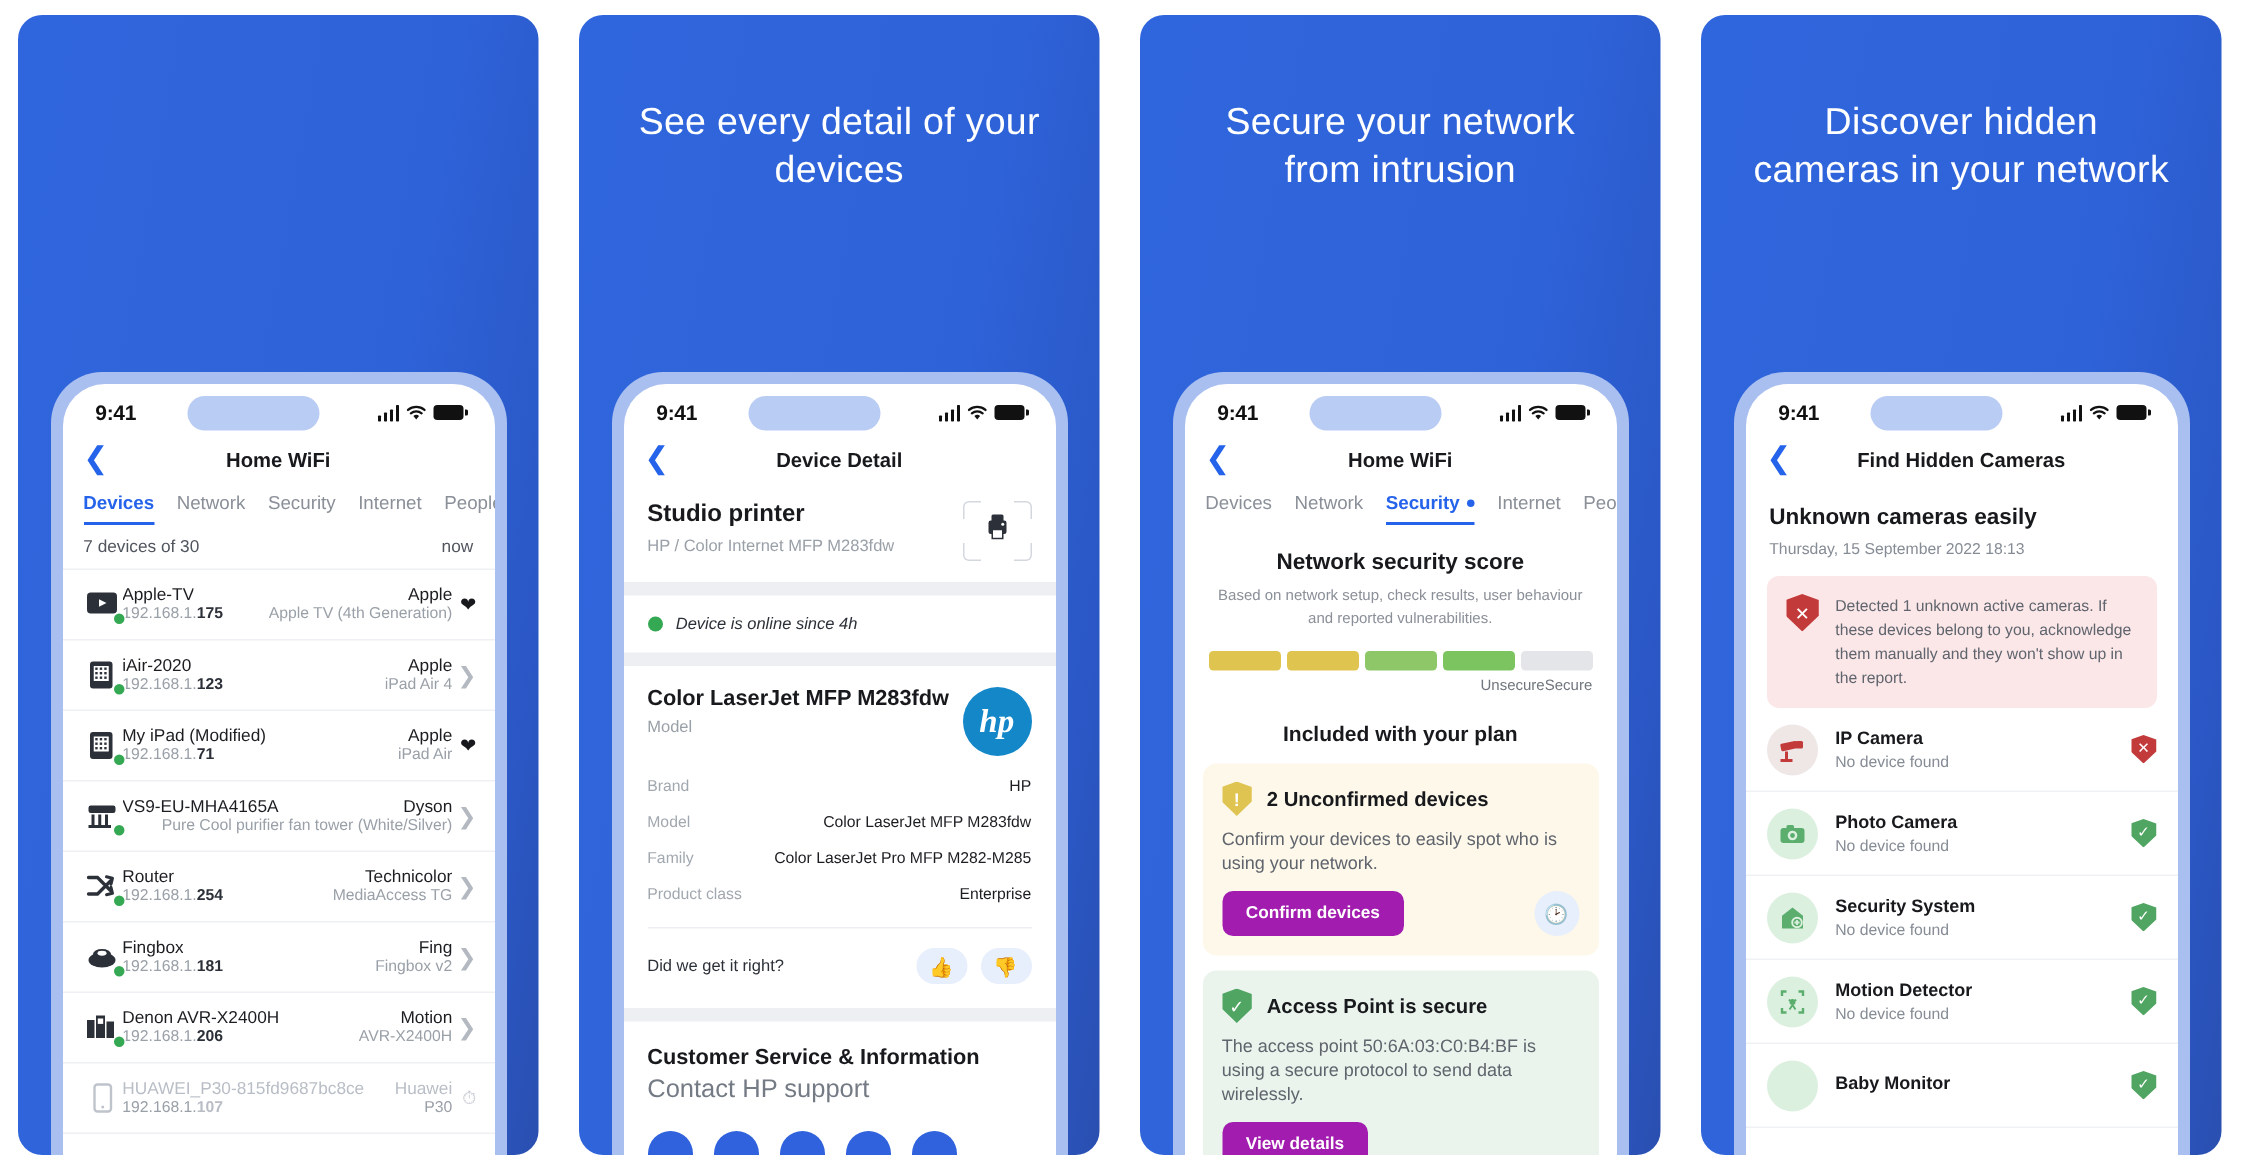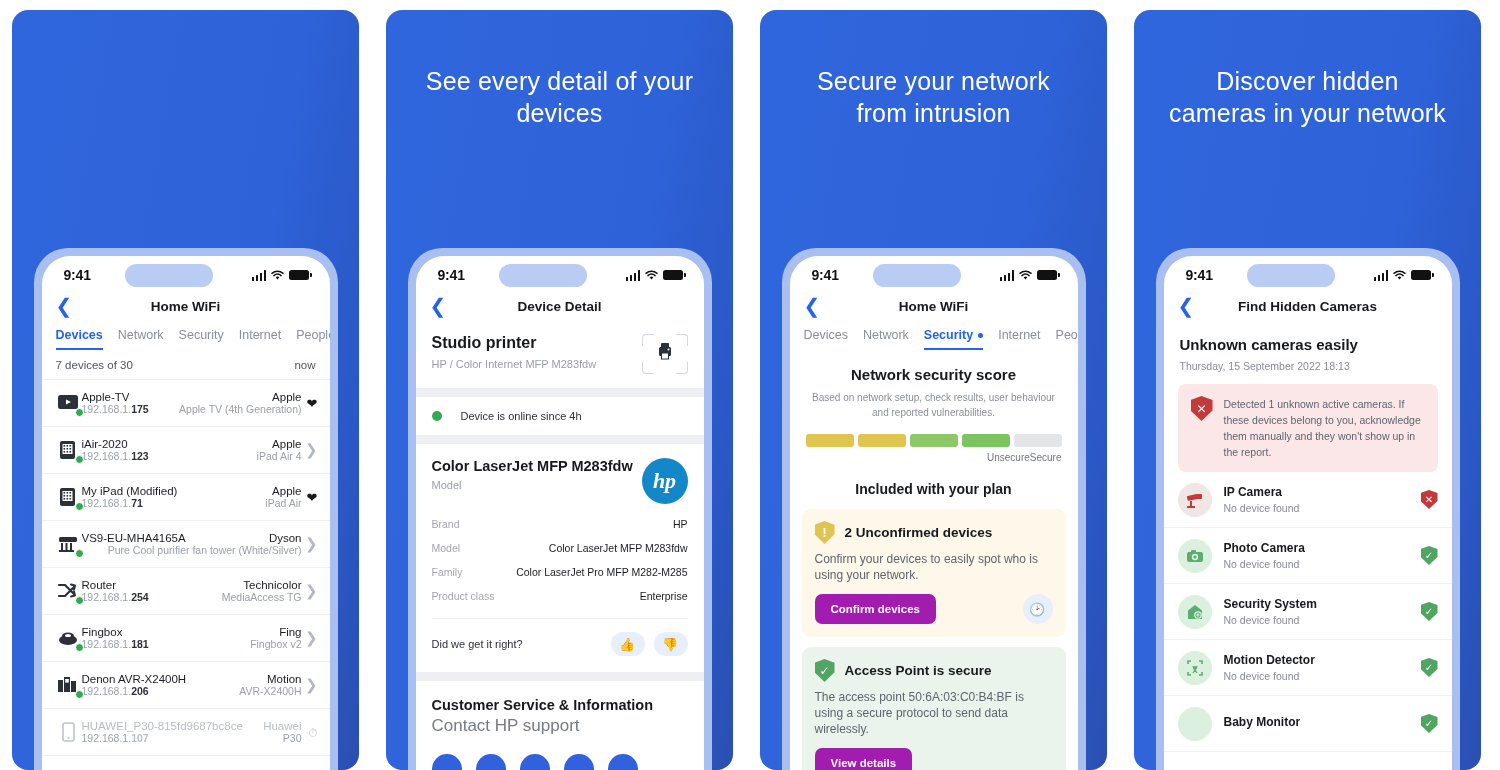--- a/index.html
+++ b/index.html
@@ -123,21 +123,21 @@
   .p2-head { padding: 12px 16px 14px 16px; display:flex; justify-content:space-between; align-items:flex-start; }
   .p2-title { font-size: 16px; font-weight: bold; color: #17191C; }
   .p2-sub { font-size: 11px; color: #9AA0A8; margin-top: 6px; }
   .scanbox { width: 46px; height: 40px; position: relative; flex:0 0 46px; }
   .scanbox span { position:absolute; width:12px; height:12px; border:1.6px solid #D3D7DE; }
   .scanbox .c1{left:0;top:0;border-right:0;border-bottom:0;border-radius:4px 0 0 0}
   .scanbox .c2{right:0;top:0;border-left:0;border-bottom:0;border-radius:0 4px 0 0}
   .scanbox .c3{left:0;bottom:0;border-right:0;border-top:0;border-radius:0 0 0 4px}
   .scanbox .c4{right:0;bottom:0;border-left:0;border-top:0;border-radius:0 0 4px 0}
   .sep-gap { height: 9px; background: #EDEFF3; }
-  .online-row { display:flex; align-items:center; gap:19px; padding: 13px 16px; font-size: 11px; color:#2C3038; }
+  .online-row { display:flex; align-items:center; gap:9px; padding: 13px 16px; font-size: 11px; color:#2C3038;font-style:italic; }
   .online-dot { width:10px;height:10px;border-radius:50%;background:#35A853 }
   .p2-model { padding: 14px 16px 8px 16px; display:flex; justify-content:space-between; align-items:flex-start; }
   .p2-model-title { font-size: 14.5px; font-weight:bold; color:#17191C; }
   .p2-model-sub { font-size: 11px; color:#9AA0A8; margin-top:5px; }
   .hp-logo { width:46px;height:46px;border-radius:50%;background:#1387C8;display:flex;align-items:center;justify-content:center;
              color:#fff;font-style:italic;font-weight:bold;font-size:22px;font-family:"Liberation Serif",serif; flex:0 0 46px;}
   .spec-row { display:flex; justify-content:space-between; padding: 6px 16px; font-size: 10.5px; }
   .spec-k { color:#A2A8B0 }
   .spec-v { color:#1B1D21 }
   .thin-sep { height:1px;background:#ECEEF2;margin:10px 16px 0 16px }

